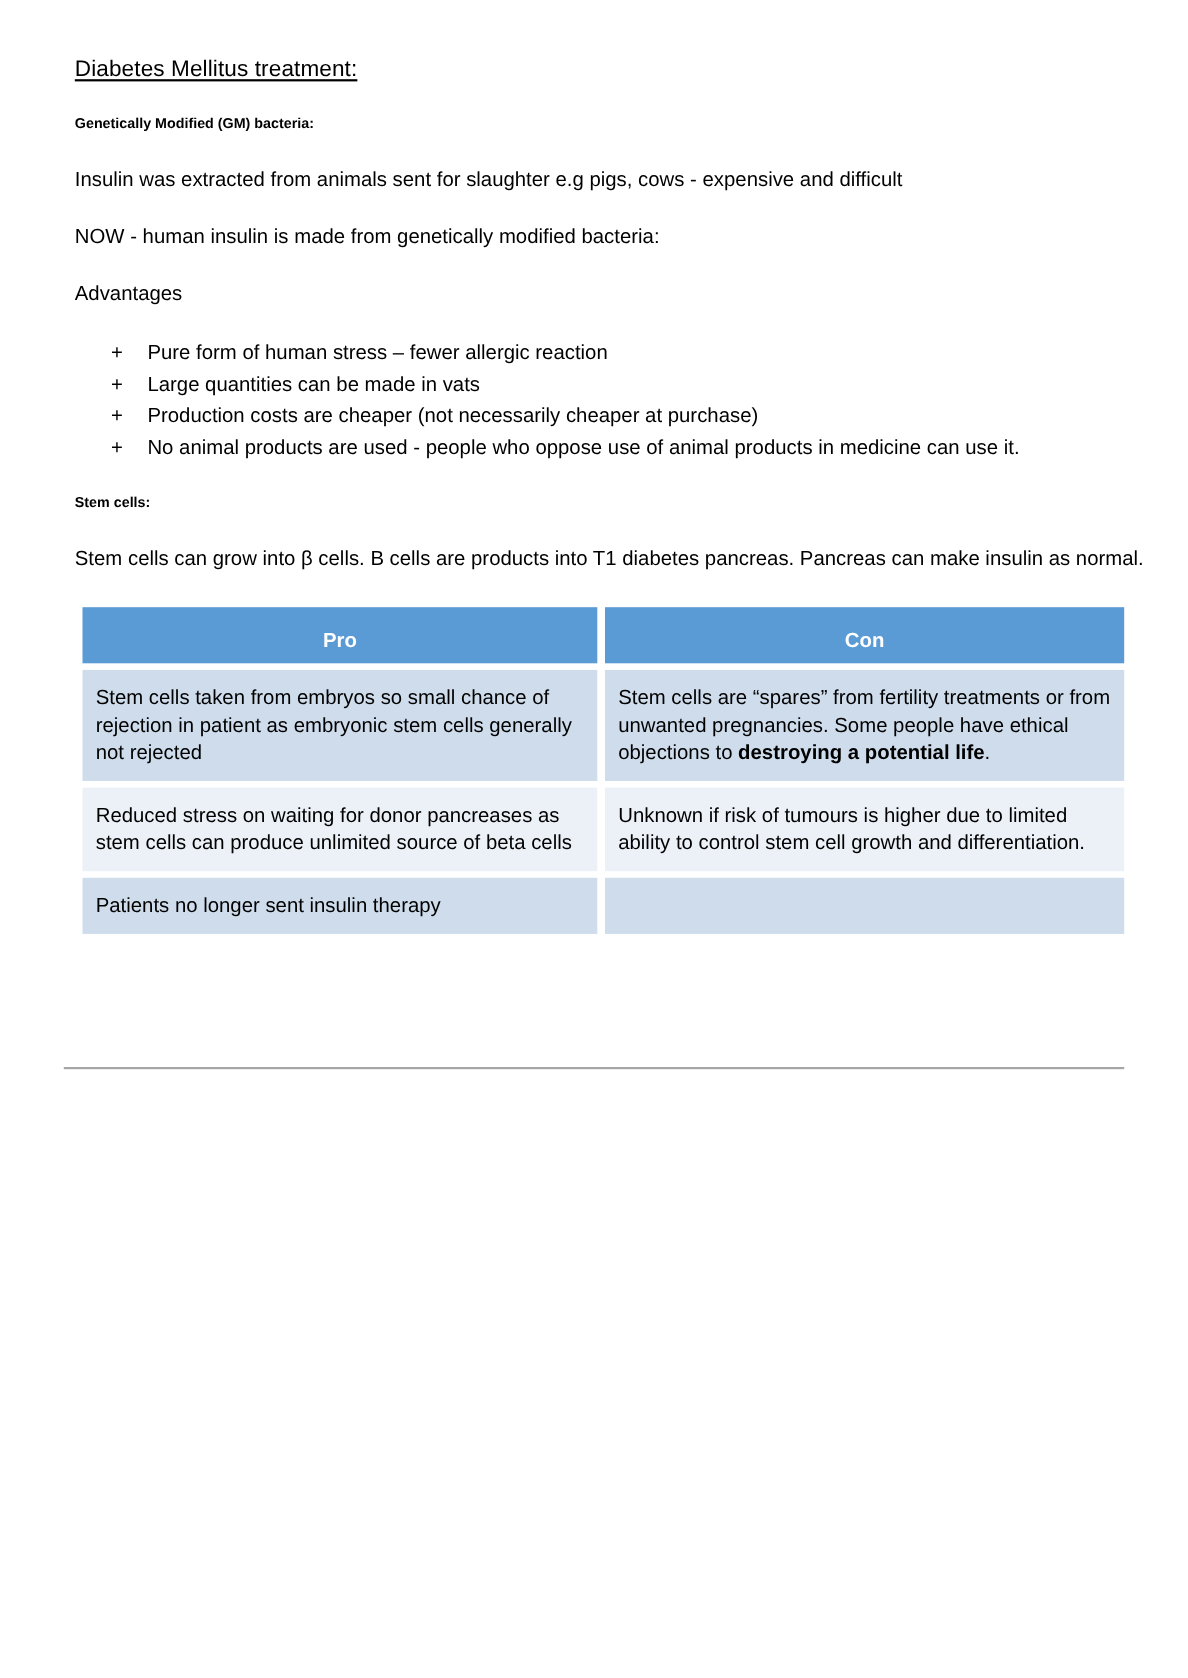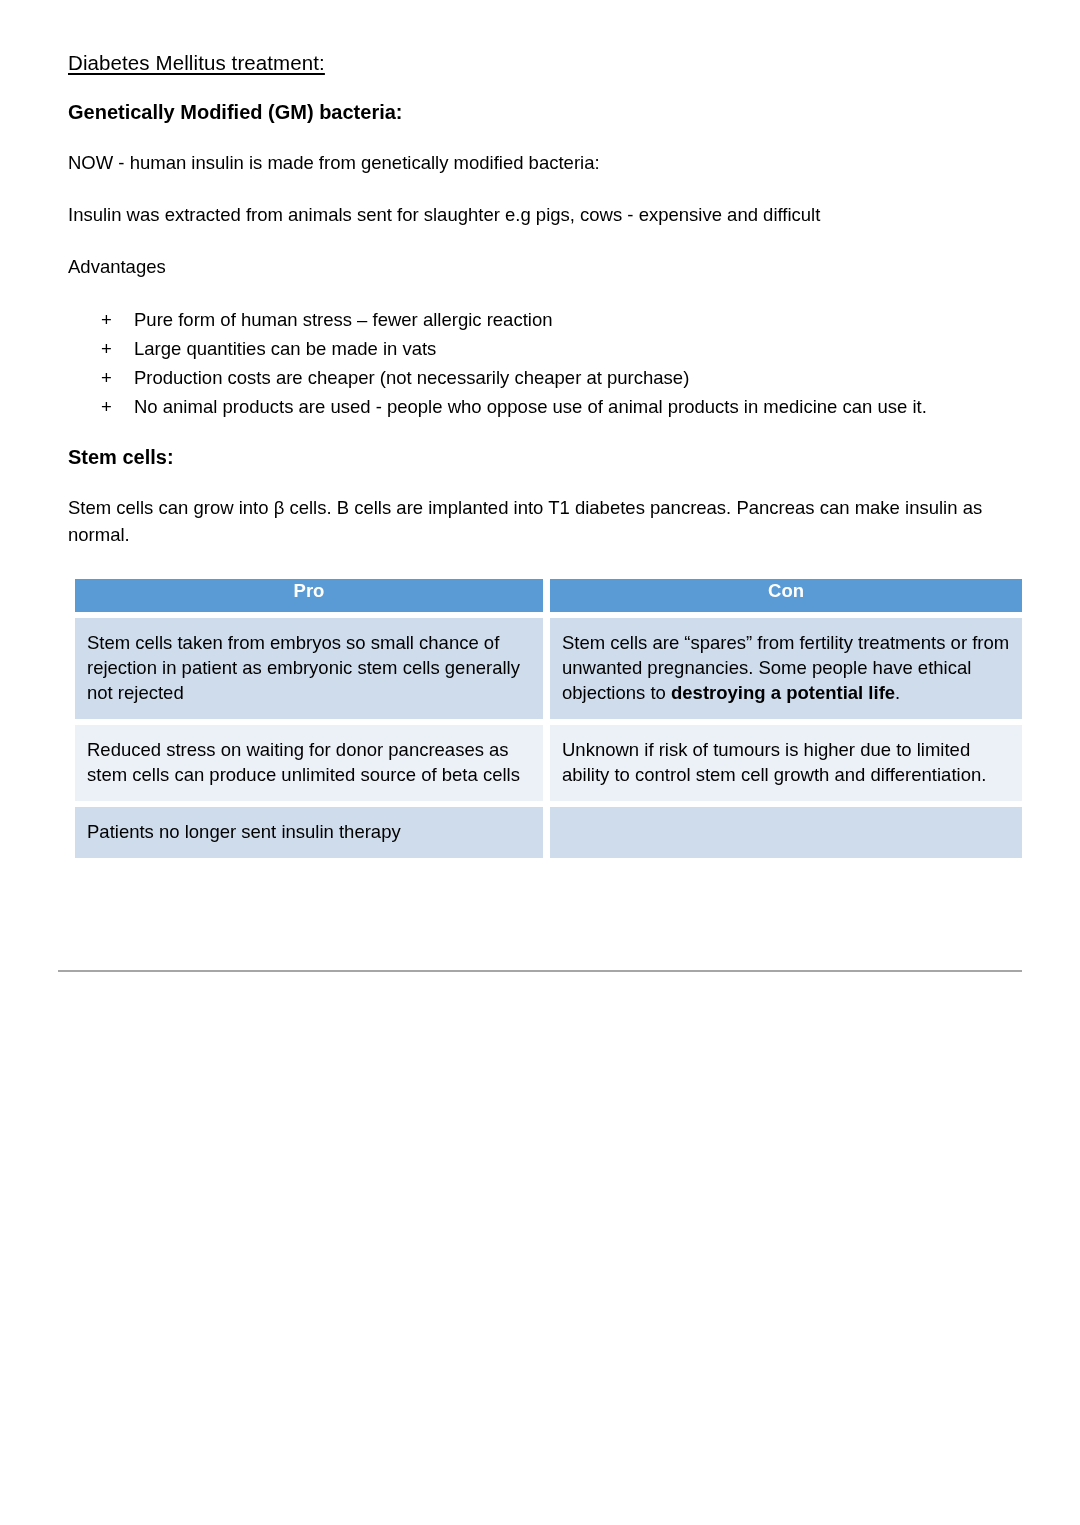--- a/index.html
+++ b/index.html
@@ -34,21 +34,21 @@
     font-size: 20.5px;
     line-height: 26px;
     font-weight: normal;
     text-decoration: underline;
     text-underline-offset: 3px;
     margin: 0 0 24px 0;
     letter-spacing: 0.1px;
   }
 
   .section-heading {
-    font-size: 20px;
+    font-size: 13px;
     line-height: 24px;
     font-weight: bold;
     margin: 0 0 25px 0;
   }
 
   .para {
     font-size: 18.5px;
     line-height: 27px;
     margin: 0 0 25px 0;
   }
@@ -86,21 +86,21 @@
     border-spacing: 7px 6px;
     margin: 0 0 0 0;
     table-layout: fixed;
   }
   .pro-con-table th {
     background: #5b9bd5;
     color: #ffffff;
     font-size: 18.5px;
     font-weight: bold;
     text-align: center;
-    padding: 1px 8px 10px 8px;
+    padding: 19px 8px 10px 8px;
     vertical-align: middle;
   }
   .pro-con-table td {
     font-size: 18.5px;
     line-height: 25px;
     padding: 12px 12px 14px 12px;
     vertical-align: top;
     font-weight: normal;
     color: #000000;
   }
@@ -130,23 +130,23 @@
 </head>
 <body>
 
 <div class="page">
   <div class="content">
 
     <div class="doc-title">Diabetes Mellitus treatment:</div>
 
     <div class="section-heading">Genetically Modified (GM) bacteria:</div>
 
+    <div class="para">Insulin was extracted from animals sent for slaughter e.g pigs, cows - expensive and difficult</div>
+
     <div class="para">NOW - human insulin is made from genetically modified bacteria:</div>
-
-    <div class="para">Insulin was extracted from animals sent for slaughter e.g pigs, cows - expensive and difficult</div>
 
     <div class="para">Advantages</div>
 
     <ul class="bullet-list">
       <li class="bullet-item">
         <span class="bullet-marker">+</span>
         <span>Pure form of human stress – fewer allergic reaction</span>
       </li>
       <li class="bullet-item">
         <span class="bullet-marker">+</span>
@@ -157,21 +157,21 @@
         <span>Production costs are cheaper (not necessarily cheaper at purchase)</span>
       </li>
       <li class="bullet-item">
         <span class="bullet-marker">+</span>
         <span>No animal products are used - people who oppose use of animal products in medicine can use it.</span>
       </li>
     </ul>
 
     <div class="section-heading">Stem cells:</div>
 
-    <div class="para">Stem cells can grow into β cells. B cells are implanted into T1 diabetes pancreas. Pancreas can make insulin as normal.</div>
+    <div class="para">Stem cells can grow into β cells. B cells are products into T1 diabetes pancreas. Pancreas can make insulin as normal.</div>
 
 
     <table class="pro-con-table">
       <thead>
         <tr>
           <th class="col-pro">Pro</th>
           <th class="col-con">Con</th>
         </tr>
       </thead>
       <tbody>

